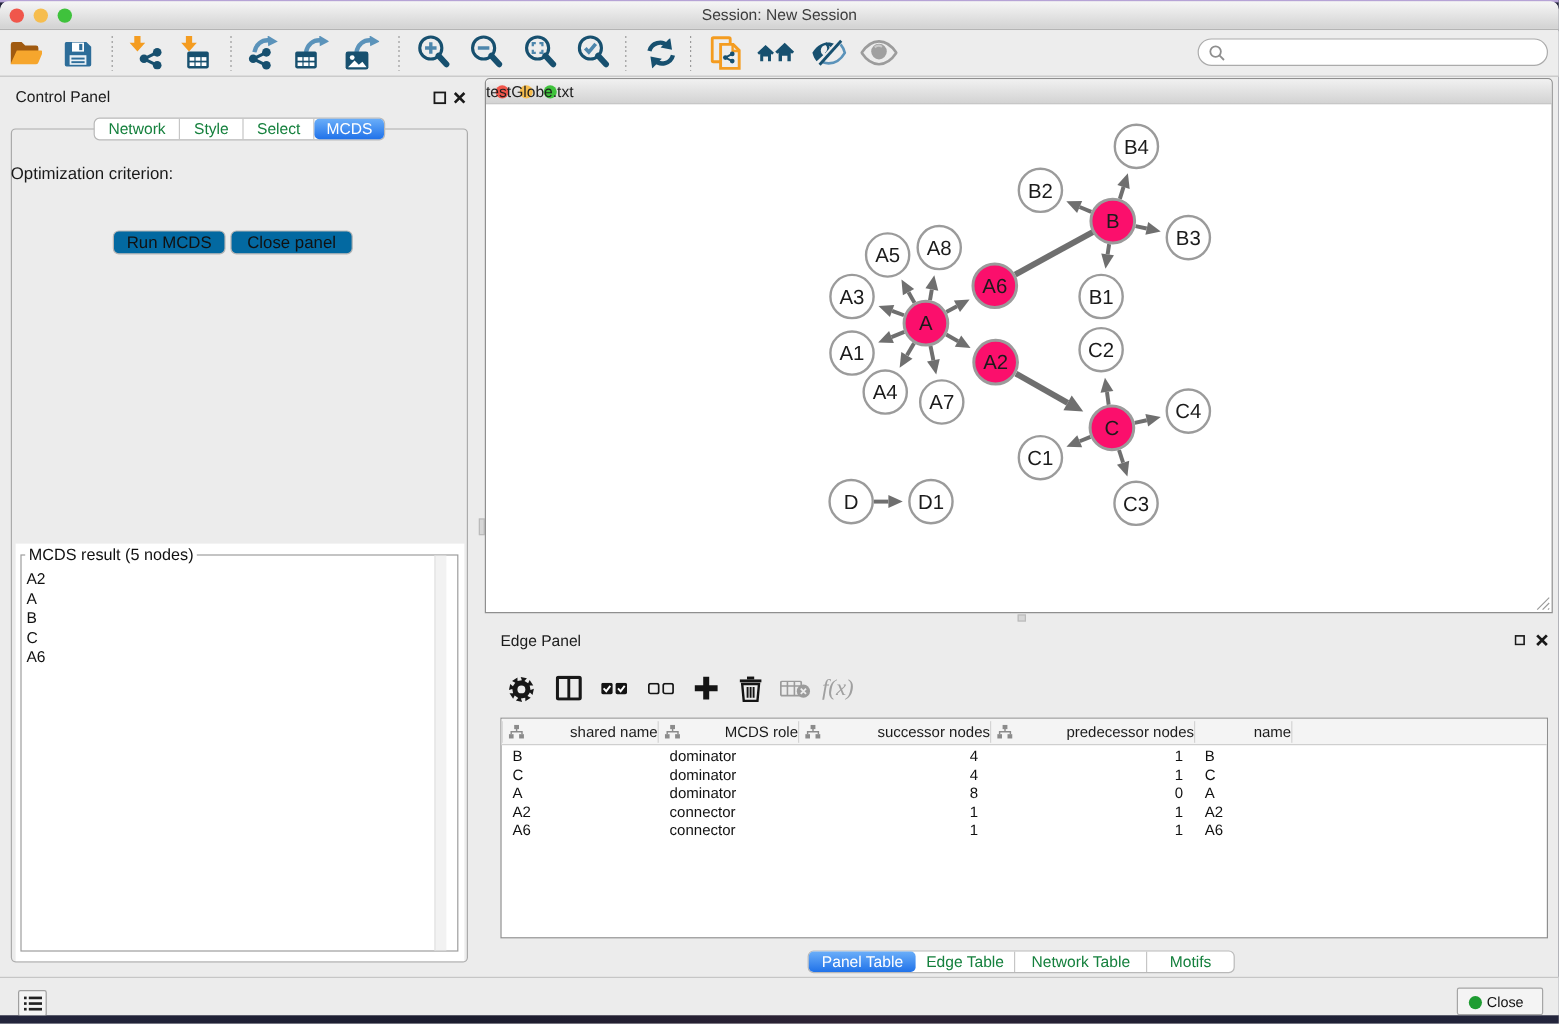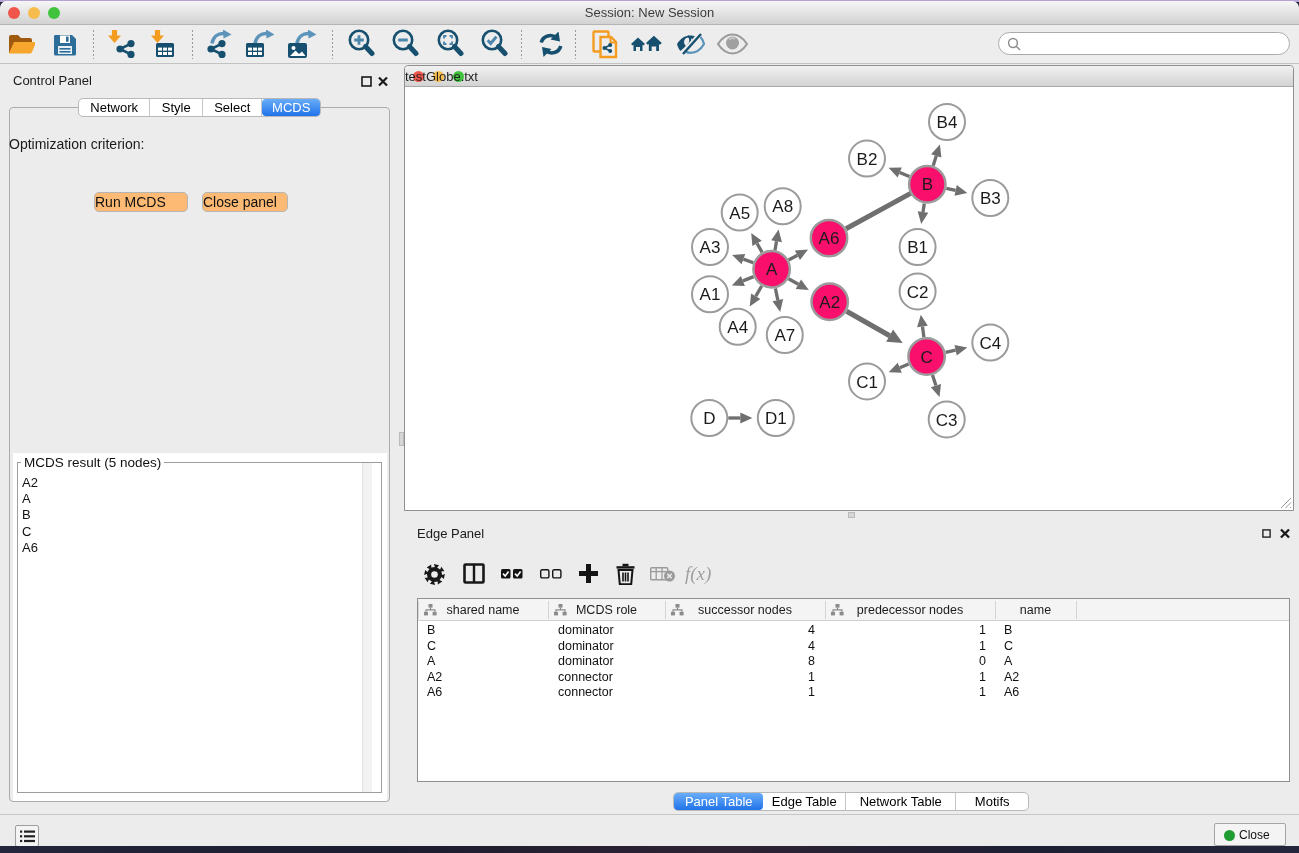--- a/index.html
+++ b/index.html
@@ -12,45 +12,45 @@
 #titlebar .t2{left:28px;background:#f6bd4e}
 #titlebar .t3{left:48px;background:#3fc23c}
 #titlebar .title{position:absolute;top:4px;left:0;width:100%;text-align:center;font-size:13px;color:#3c3c3c}
 #toolbar{position:absolute;left:0;top:25px;width:100%;height:38px;background:#ededed;border-bottom:1px solid #c2c2c2}
 .tsep{position:absolute;top:4px;height:29px;width:1px;background-image:repeating-linear-gradient(#9a9a9a 0 1.6px,transparent 1.6px 4px)}
 #search{position:absolute;left:998px;top:31px;width:292px;height:23px;background:#fff;border:1px solid #ababab;border-radius:12px}
 .ticon{position:absolute}
 #cp-title{position:absolute;left:13px;top:72px;font-size:13px;color:#1c1c1c}
 #cp-box{position:absolute;left:9px;top:106px;width:381px;height:695px;border:1px solid #ababab;border-radius:4px;background:#ececec}
 .seg{position:absolute;display:flex;height:19px;border:1px solid #b9b9b9;border-radius:5px;background:#fff}
-.seg div{font-size:13px;color:#000000;display:flex;align-items:center;justify-content:center;border-right:1px solid #c6c6c6;height:100%}
+.seg div{font-size:13px;color:#15803d;display:flex;align-items:center;justify-content:center;border-right:1px solid #c6c6c6;height:100%}
 .seg div:last-child{border-right:none}
 .seg div.sel{background:linear-gradient(#6aaef9,#2072e9);color:#fff;border-right:none;border-radius:4px}
 #optlabel{position:absolute;left:9px;top:135px;width:381px;text-align:left;font-size:14px;color:#1a1a1a}
 #dropdown{position:absolute;left:42px;top:158px;width:311px;height:20px;background:#fff;border:1px solid #adadad;border-radius:5px}
 #dropdown .txt{position:absolute;left:14px;top:1px;font-size:14px;color:#111}
 #dropdown .step{position:absolute;right:-1px;top:-1px;width:16px;height:20px;border-radius:4px;background:linear-gradient(#6cb0fa,#2173ea)}
-.btn{position:absolute;height:20px;background:#fdba74;border:1px solid #b5b5b5;border-radius:5px;font-size:14px;color:#111;text-align:left;line-height:18px}
+.btn{position:absolute;height:20px;background:#0369a1;border:1px solid #b5b5b5;border-radius:5px;font-size:14px;color:#111;text-align:center;line-height:18px}
 #whitebox{position:absolute;left:13px;top:452px;width:374px;height:348px;background:#fff}
 #fieldset{position:absolute;left:17px;top:461px;width:365px;height:331px;border:1px solid #9d9d9d;background:#fff}
 #fslegend{position:absolute;left:21px;top:454px;background:#fff;padding:0 3px;font-size:13.5px;color:#111}
 #fslist{position:absolute;left:22px;top:474px;font-size:13px;color:#111;line-height:16.2px}
 #fsscroll{position:absolute;left:362px;top:462px;width:10px;height:329px;background:#f2f2f2;border-left:1px solid #e2e2e2}
 #nw{position:absolute;left:404px;top:64px;width:890px;height:446px;background:#fff;border:1px solid #8f8f8f;border-radius:4px 4px 0 0}
 #nwtitle{position:absolute;left:0;top:0;width:100%;height:21px;background:linear-gradient(#f1f1f1,#d3d3d3);border-bottom:1px solid #a8a8a8;border-radius:4px 4px 0 0}
 #nwtitle .tl{width:11px;height:11px;top:5px}
 #nwtitle .t1{left:8px;background:#f0564b}
 #nwtitle .t2{left:27.5px;background:#f6bd4e}
 #nwtitle .t3{left:47.5px;background:#3fc23c}
 #nwtitle .title{position:absolute;top:3px;left:0;width:100%;text-align:left;font-size:13px;color:#1f1f1f}
 #tp-title{position:absolute;left:417px;top:525px;font-size:13px;color:#1c1c1c}
 #tablebox{position:absolute;left:417px;top:597px;width:873px;height:184px;background:#fff;border:1px solid #8f8f8f}
 #thead{position:absolute;left:0;top:0;width:871px;height:22px;background:#f4f4f4;border-bottom:1px solid #cfcfcf;font-size:12.5px;color:#1c1c1c}
 .hsep{position:absolute;top:2px;height:18px;width:1px;background:#d4d4d4}
-.hlab{position:absolute;top:4px;text-align:center}
+.hlab{position:absolute;top:4px;text-align:right}
 .rowtxt{position:absolute;font-size:12.5px;color:#111}
 #statusbar{position:absolute;left:0;top:813px;width:100%;height:32px;background:#ececec;border-top:1px solid #c6c6c6}
 #sb-icon{position:absolute;left:15px;top:824px;width:24px;height:22px;background:#f4f4f4;border:1px solid #9f9f9f;border-radius:2px}
 #memory{position:absolute;left:1214px;top:822px;width:72px;height:23px;background:#f4f4f4;border:1px solid #a5a5a5;border-radius:2px;font-size:12px;color:#111}
 #memory .dot{position:absolute;left:9px;top:6px;width:11px;height:11px;border-radius:50%;background:#1f9c32}
 #memory .lab{position:absolute;left:24px;top:4px}
 .wbtn{position:absolute}
 .grip{position:absolute;background:#d6d6d6;border:1px solid #bbb}
 </style></head><body>
 <div id="desktop-top"></div>
@@ -216,21 +216,21 @@
     </svg>
 <div id="cp-box"></div>
 <div class="seg" id="cptabs" style="left:78px;top:97px;width:243px">
 <div style="width:72px">Network</div>
       <div style="width:53px">Style</div>
       <div style="width:60px">Select</div>
       <div class="sel" style="width:58px">MCDS</div>
 </div>
 <div id="optlabel">Optimization criterion:</div>
 <div class="btn" style="left:94px;top:191px;width:94px">Run MCDS</div>
-<div class="btn" style="left:202px;top:191px;width:86px">Close panel</div>
+<div class="btn" style="left:192px;top:191px;width:102px">Close panel</div>
 <div id="whitebox"></div>
 <div id="fieldset"></div>
 <div id="fslegend">MCDS result (5 nodes)</div>
 <div id="fslist">A2<br>A<br>B<br>C<br>A6</div>
 <div id="fsscroll"></div>
 <div class="grip" style="left:399px;top:431px;width:5px;height:14px"></div>
 <div class="grip" style="left:848px;top:511px;width:7px;height:6px"></div>
 <div id="nw">
 <div id="nwtitle">
         <div class="tl t1"></div>

